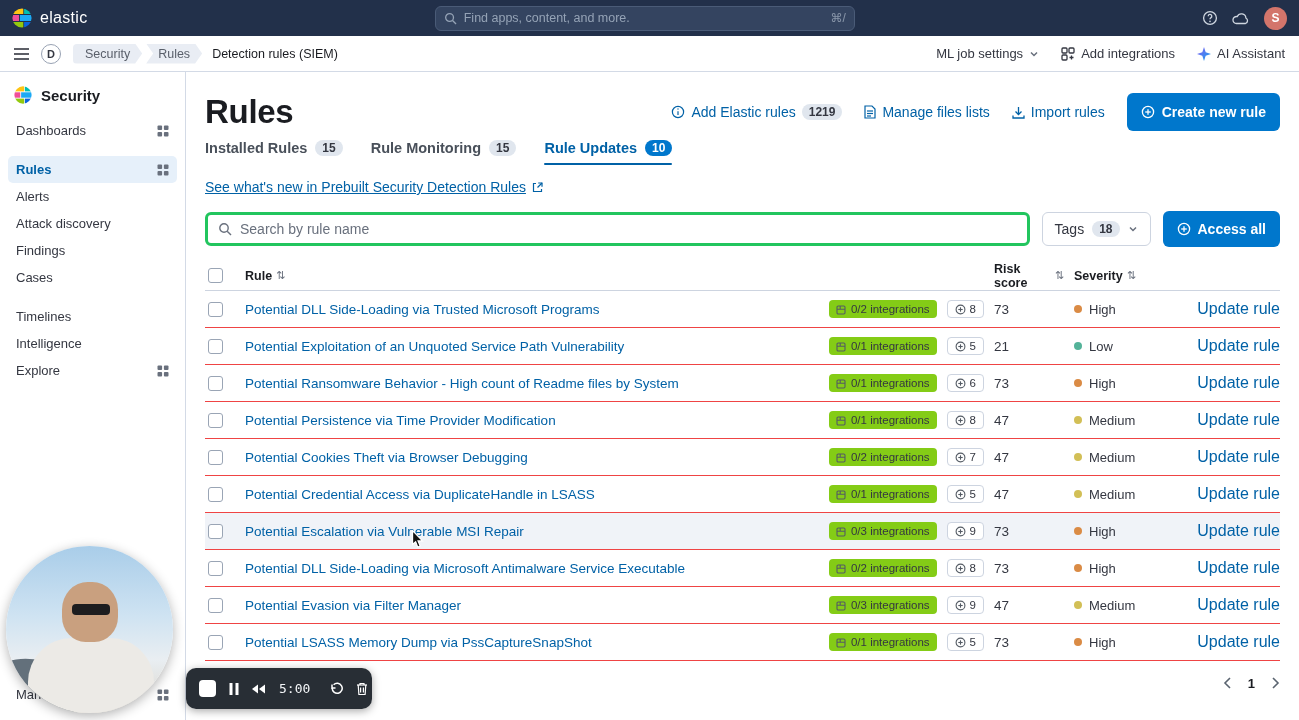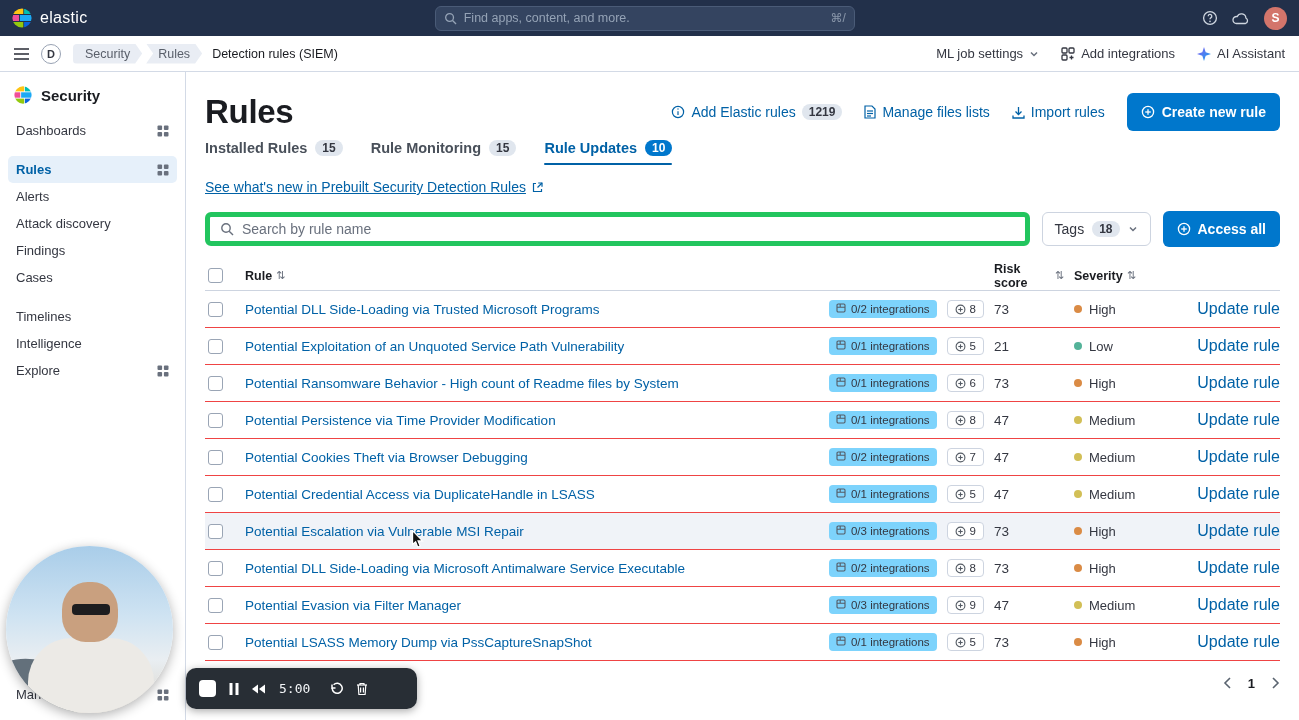--- a/index.html
+++ b/index.html
@@ -53,55 +53,55 @@
   .btn-primary{display:flex;align-items:center;gap:7px;background:#0077cc;color:#fff;font-size:14px;font-weight:600;border-radius:6px;height:38px;padding:0 14px;cursor:pointer;border:none;white-space:nowrap}
   .tabs{display:flex;gap:28px;margin-top:8px}
   .tab{display:flex;align-items:center;gap:8px;font-size:14.5px;font-weight:600;color:#49505a;padding-bottom:9px;position:relative;cursor:pointer}
   .tab-badge{background:#e0e6ee;border-radius:9px;padding:1px 7px;font-size:12px;font-weight:600;color:#343741}
   .tab.active{color:#0061a6}
   .tab.active::after{content:"";position:absolute;left:0;right:0;bottom:0;height:2.5px;background:#0061a6;border-radius:2px}
   .tab.active .tab-badge{background:#0077cc;color:#fff}
   .whatsnew{margin-top:12px;display:flex;align-items:center;gap:6px;color:#0061a6;height:20px}
   .whatsnew-link{color:#0061a6;font-size:14px;text-decoration:underline;cursor:pointer}
   .filters{display:flex;gap:12px;margin-top:14px;align-items:center}
-  .search-box{flex:1;height:34px;border:5px solid #22c55e;border-radius:6px;display:flex;align-items:center;padding:0 10px;gap:8px;background:#fff;color:#69707d}
+  .search-box{flex:1;height:34px;border:3px solid #22c55e;border-radius:6px;display:flex;align-items:center;padding:0 10px;gap:8px;background:#fff;color:#69707d}
   .main-search-input{flex:1;border:none;outline:none;font-size:14px;color:#343741;font-family:inherit;background:transparent}
   .main-search-input::placeholder{color:#69707d}
   .tags-btn{height:34px;border:1px solid #cdd4e0;border-radius:6px;background:#fff;display:flex;align-items:center;gap:8px;padding:0 12px;font-size:14px;color:#343741;cursor:pointer}
   .update-all{height:36px}
 
   
   .tbl{margin-top:14px}
   .t-head,.t-row{display:grid;grid-template-columns:30px minmax(0,1fr) max-content max-content 70px 110px 86px;align-items:center;column-gap:10px}
   .t-head{height:30px;border-bottom:1px solid #cdd4e0;font-size:12.5px;font-weight:700;color:#1a1c21}
   .th{display:flex;align-items:center;cursor:pointer}
   .sort{color:#69707d;font-size:11px;margin-left:4px;font-weight:400}
   .t-row{height:37px;border-bottom:1px solid #ef4444}
   .t-row.hover{background:#f0f3f8}
   .checkbox{width:15px;height:15px;border:1px solid #9aa5b5;border-radius:3px;background:#fff;margin-left:3px;cursor:pointer}
   .rule-link{color:#0061a6;font-size:13.5px;white-space:nowrap;overflow:hidden;text-overflow:ellipsis;cursor:pointer}
-  .int-badge{display:flex;align-items:flex-start;gap:5px;background:#7dd3fc;border-radius:4px;padding:3px 7px;font-size:11.5px;color:#343741}
+  .int-badge{display:flex;align-items:flex-end;gap:5px;background:#84cc16;border-radius:4px;padding:3px 7px;font-size:11.5px;color:#343741}
   .plus-badge{display:flex;align-items:center;gap:4px;border:1px solid #cdd4e0;border-radius:4px;padding:2px 7px;font-size:11.5px;color:#343741;background:#fff}
   .risk{font-size:13.5px;color:#343741}
   .sev{display:flex;align-items:center;gap:7px;font-size:13px;color:#343741}
   .sev-dot{width:8px;height:8px;border-radius:50%;background:#999;flex:none}
   .update-link{color:#0061a6;font-size:16px;text-align:right;cursor:pointer;white-space:nowrap}
 
   
   .pager{display:flex;align-items:center;justify-content:flex-end;gap:8px;height:40px;font-size:13px;margin-top:2px}
   .pg-chev{color:#5a6470;cursor:pointer;display:flex}
   .page-num{font-weight:700;color:#1a1c21;padding:2px 8px;cursor:pointer}
 
   
   .webcam{position:absolute;left:6px;top:546px;width:167px;height:167px;border-radius:50%;overflow:hidden;background:linear-gradient(180deg,#a9cde9 0%,#cfe3f2 42%,#e9eef2 68%,#d8d2c8 100%);box-shadow:0 3px 12px rgba(0,0,0,.3);cursor:grab;z-index:30}
   .wc-rock{position:absolute;left:-22px;bottom:-8px;width:92px;height:62px;background:#63707b;border-radius:50% 50% 0 0;transform:rotate(7deg)}
   .wc-torso{position:absolute;left:22px;top:92px;width:126px;height:80px;background:#eceae6;border-radius:44px 44px 0 0}
   .wc-head{position:absolute;left:56px;top:36px;width:56px;height:60px;background:#c9a07f;border-radius:46% 46% 42% 42%}
   .wc-glasses{position:absolute;left:66px;top:58px;width:38px;height:11px;background:#1d1d1f;border-radius:4px}
-  .recorder{position:absolute;left:186px;top:668px;width:231px;height:41px;background:rgba(31,37,45,.96);border-radius:10px;display:flex;align-items:center;gap:13px;padding:0 13px;color:#fff;box-shadow:0 2px 8px rgba(0,0,0,.35);z-index:25}
+  .recorder{position:absolute;left:186px;top:668px;width:186px;height:41px;background:rgba(31,37,45,.96);border-radius:10px;display:flex;align-items:center;gap:13px;padding:0 13px;color:#fff;box-shadow:0 2px 8px rgba(0,0,0,.35);z-index:25}
   .stop-btn{width:17px;height:17px;background:#fff;border-radius:4px;cursor:pointer;flex:none}
   .rec-ic{display:flex;align-items:center;cursor:pointer}
   .rec-time{font-family:"DejaVu Sans Mono","Liberation Mono",monospace;font-size:13px;color:#f3f5f7}
   .cursor{position:absolute;left:411px;top:530px;z-index:40;pointer-events:none}
 </style>
 </head>
 <body>
 
 <div class="screen">
 

